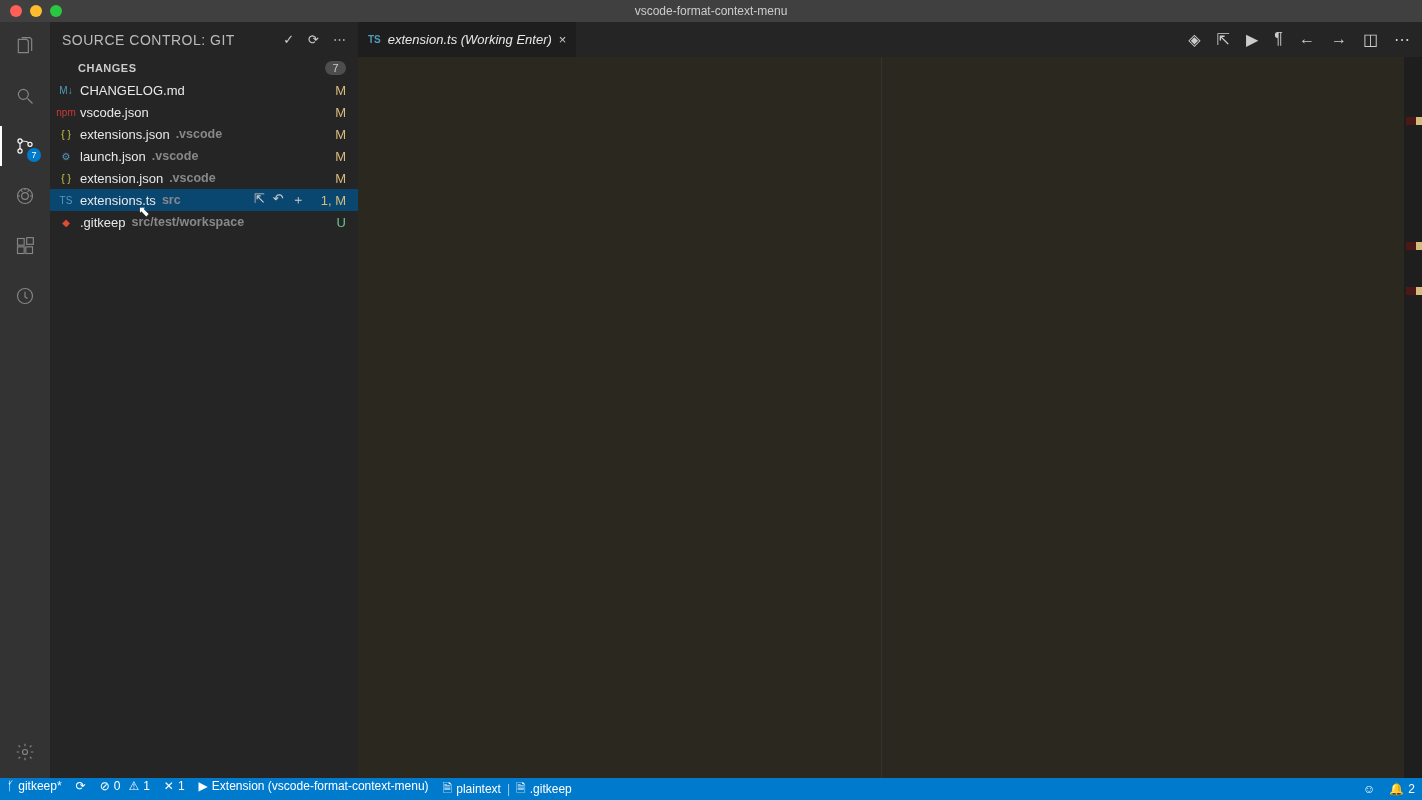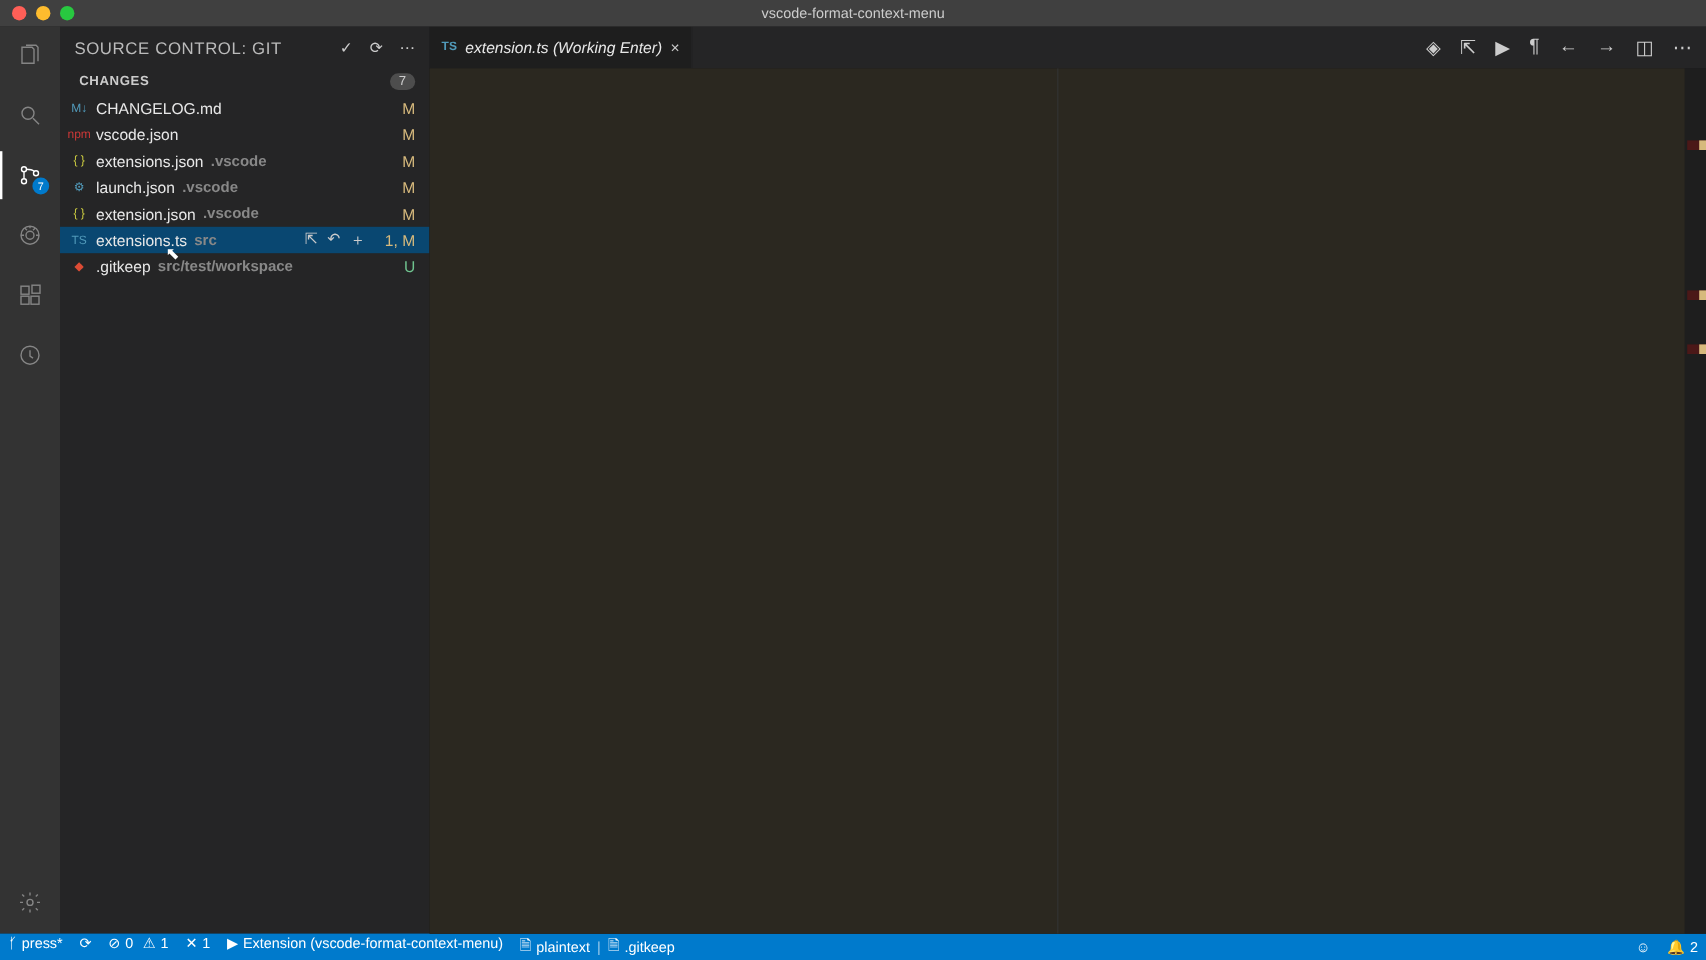--- a/index.html
+++ b/index.html
@@ -17,21 +17,21 @@
 .activity .spacer { flex:1; }
 .badge { position:absolute; bottom:-2px; right:-2px; background:#007acc; color:#fff; border-radius:50%; font-size:9px; min-width:14px; height:14px; display:flex; align-items:center; justify-content:center; padding:0 3px; }
 .sidebar { width:308px; background:#252526; display:flex; flex-direction:column; font-size:13px; }
 .sb-header { height:35px; display:flex; align-items:center; padding:0 12px; justify-content:space-between; }
 .sb-title { font-size:14px; letter-spacing:0.5px; color:#bbb; text-transform:uppercase; }
 .sb-actions { display:flex; gap:14px; color:#ccc; }
 .sb-actions span { cursor:pointer; }
 .commit-box { padding:4px 8px 8px; }
 .commit-input { width:100%; background:#3c3c3c; border:none; color:#ccc; padding:6px 8px; font-size:13px; }
 .commit-input::placeholder { color:#888; }
-.section-hdr { display:flex; align-items:center; justify-content:space-between; padding:4px 12px 4px 16px; font-size:11px; font-weight:700; color:#ccc; letter-spacing:0.5px; }
+.section-hdr { display:flex; align-items:center; justify-content:space-between; padding:4px 12px 4px 28px; font-size:11px; font-weight:700; color:#ccc; letter-spacing:0.5px; }
 .count-badge { background:#4d4d4d; color:#ccc; border-radius:10px; font-size:11px; padding:1px 7px; font-weight:400; }
 .file-list { flex:1; overflow:auto; }
 .file-row { display:flex; align-items:center; height:22px; padding:0 12px 0 6px; cursor:pointer; position:relative; }
 .file-row.selected { background:#094771; }
 .file-ico { width:20px; text-align:center; font-size:10px; margin-right:4px; }
 .file-name { color:#e8e8e8; font-size:13px; }
 .file-path { color:#888; font-size:12.5px; margin-left:6px;font-weight:bold; }
 .file-status { margin-left:auto; color:#d7ba7d; font-size:13px; display:flex; gap:10px; align-items:center; }
 .file-status.U { color:#6fc38f; }
 .row-actions { display:flex; gap:8px; color:#ccc; margin-right:6px; font-size:13px; }
@@ -213,21 +213,21 @@
           <div class="mm3"></div>
       </div>
     </div>
   </div>
 </div>
 
 <div class="statusbar">
   <div class="sb-left">
     <div class="sb-item">
         <span>ᚶ</span>
-        <span>press*</span>
+        <span>gitkeep*</span>
       </div>
     <div class="sb-item">
         <span>⟳</span>
       </div>
     <div class="sb-item">
         <span>⊘</span>
         <span>0</span>
         <span style="margin-left:4px">⚠</span>
         <span>1</span>
       </div>

